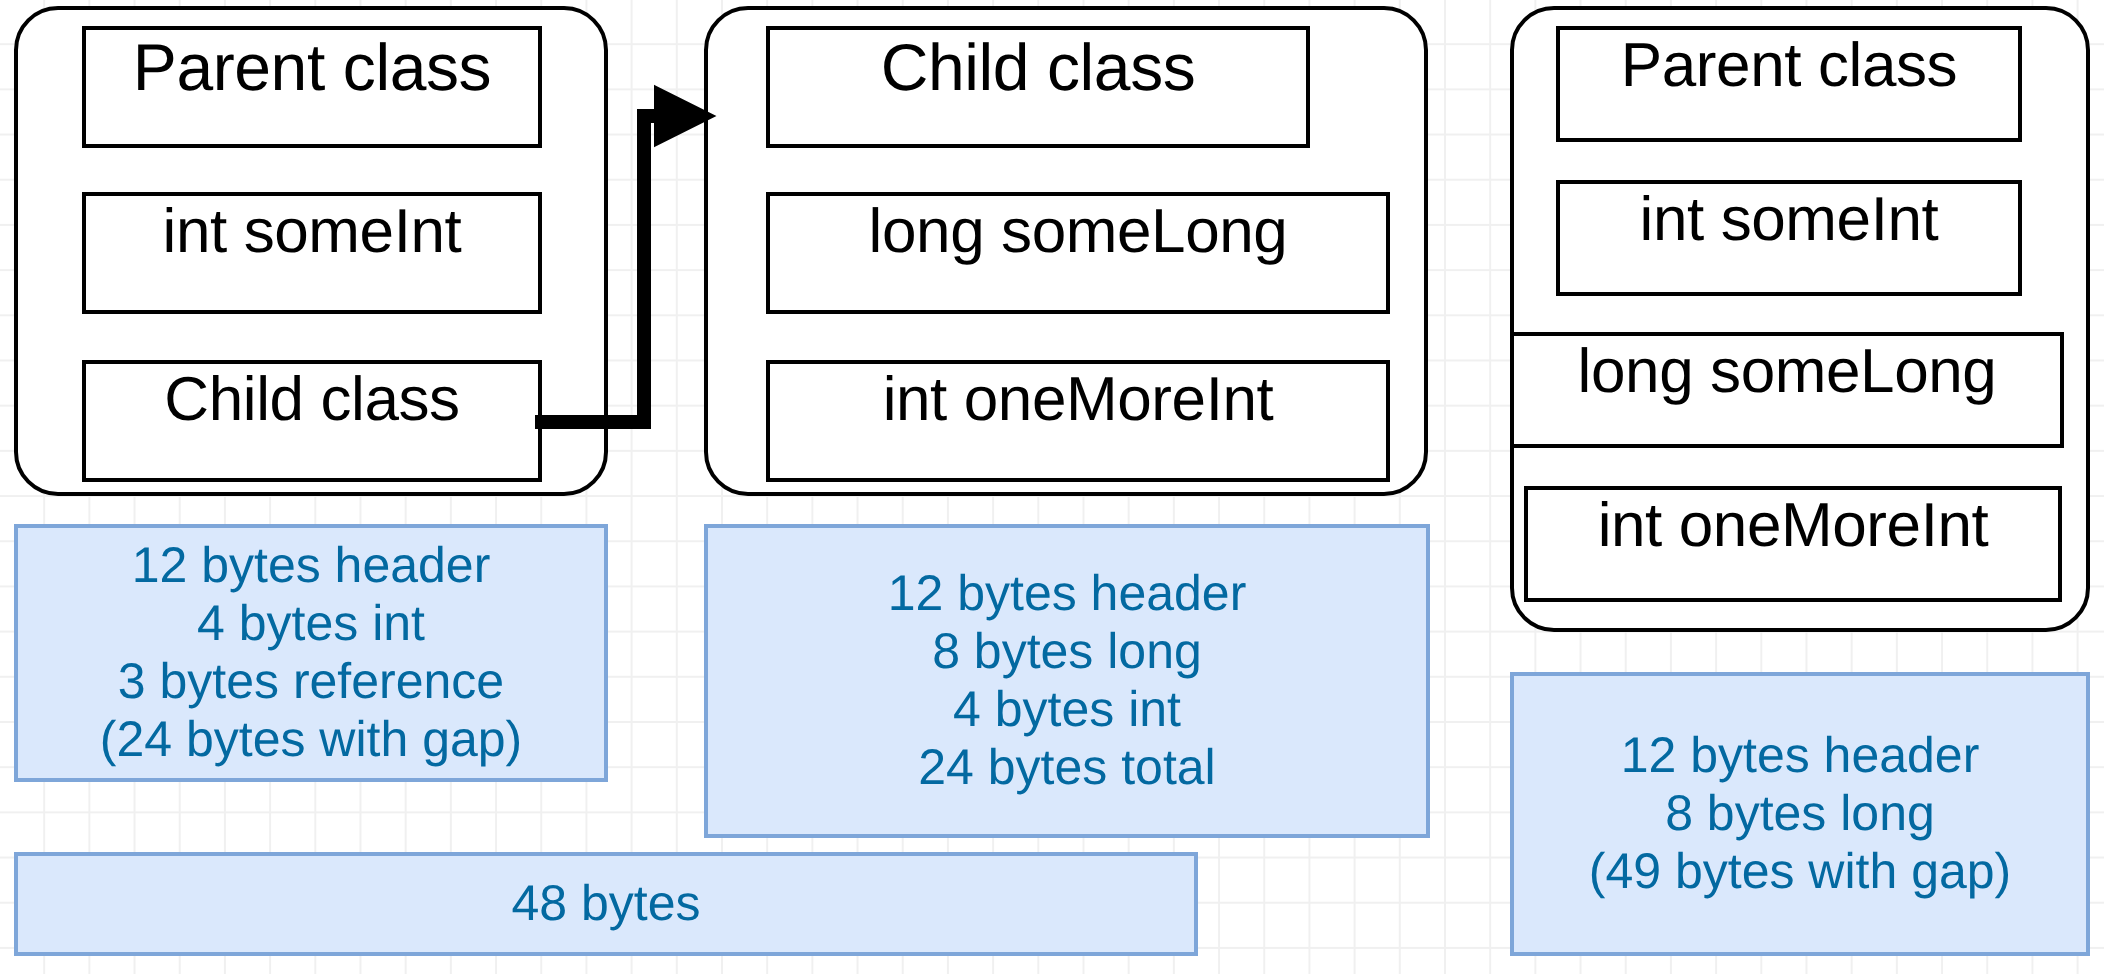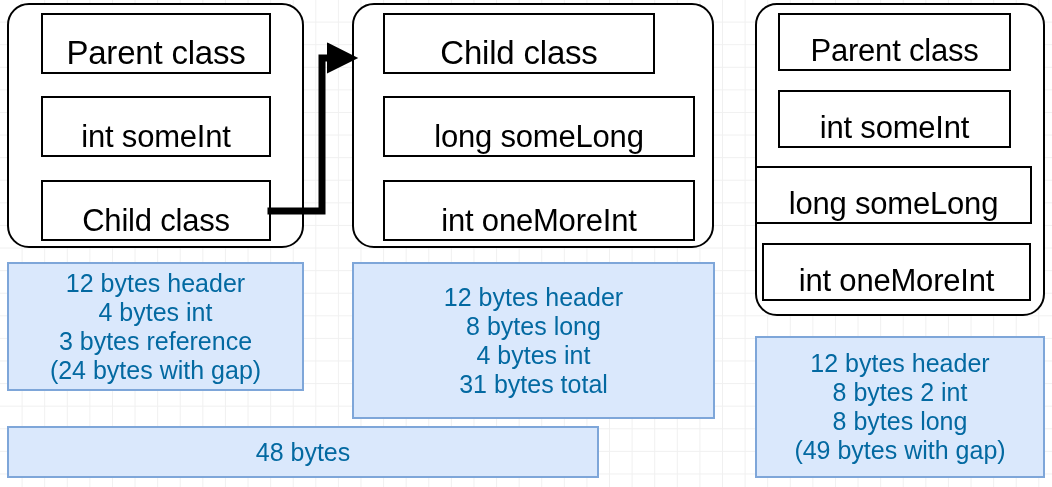--- a/index.html
+++ b/index.html
@@ -30,21 +30,21 @@
     background: #ffffff;
   }
 
   
   .member {
     position: absolute;
     box-sizing: border-box;
     border: 2px solid #000000;
     background: #ffffff;
     display: flex;
-    align-items: flex-end;
+    align-items: flex-start;
     justify-content: center;
     color: #000000;
     white-space: nowrap;
     letter-spacing: -0.2px;
   }
 
   
   .note {
     position: absolute;
     box-sizing: border-box;
@@ -131,41 +131,40 @@
     <span>long someLong</span>
   </div>
   <div class="member" id="m-m-2">
     <span>int oneMoreInt</span>
   </div>
 
   <div class="note" id="note-mid">
     <div class="line">12 bytes header</div>
     <div class="line">8 bytes long</div>
     <div class="line">4 bytes int</div>
-    <div class="line">31 bytes total</div>
+    <div class="line">24 bytes total</div>
   </div>
 
   <div class="class-box" id="box-parent-right"></div>
 
   <div class="member" id="m-r-0">
     <span>Parent class</span>
   </div>
   <div class="member" id="m-r-1">
     <span>int someInt</span>
   </div>
   <div class="member" id="m-r-2">
     <span>long someLong</span>
   </div>
   <div class="member" id="m-r-3">
     <span>int oneMoreInt</span>
   </div>
 
   <div class="note" id="note-right">
     <div class="line">12 bytes header</div>
-    <div class="line">8 bytes 2 int</div>
     <div class="line">8 bytes long</div>
     <div class="line">(49 bytes with gap)</div>
   </div>
 
   <div class="note" id="note-total">
     <div class="line">48 bytes</div>
   </div>
 
   <svg class="connector" viewBox="0 0 1052 487" width="1052" height="487">
     <g>

